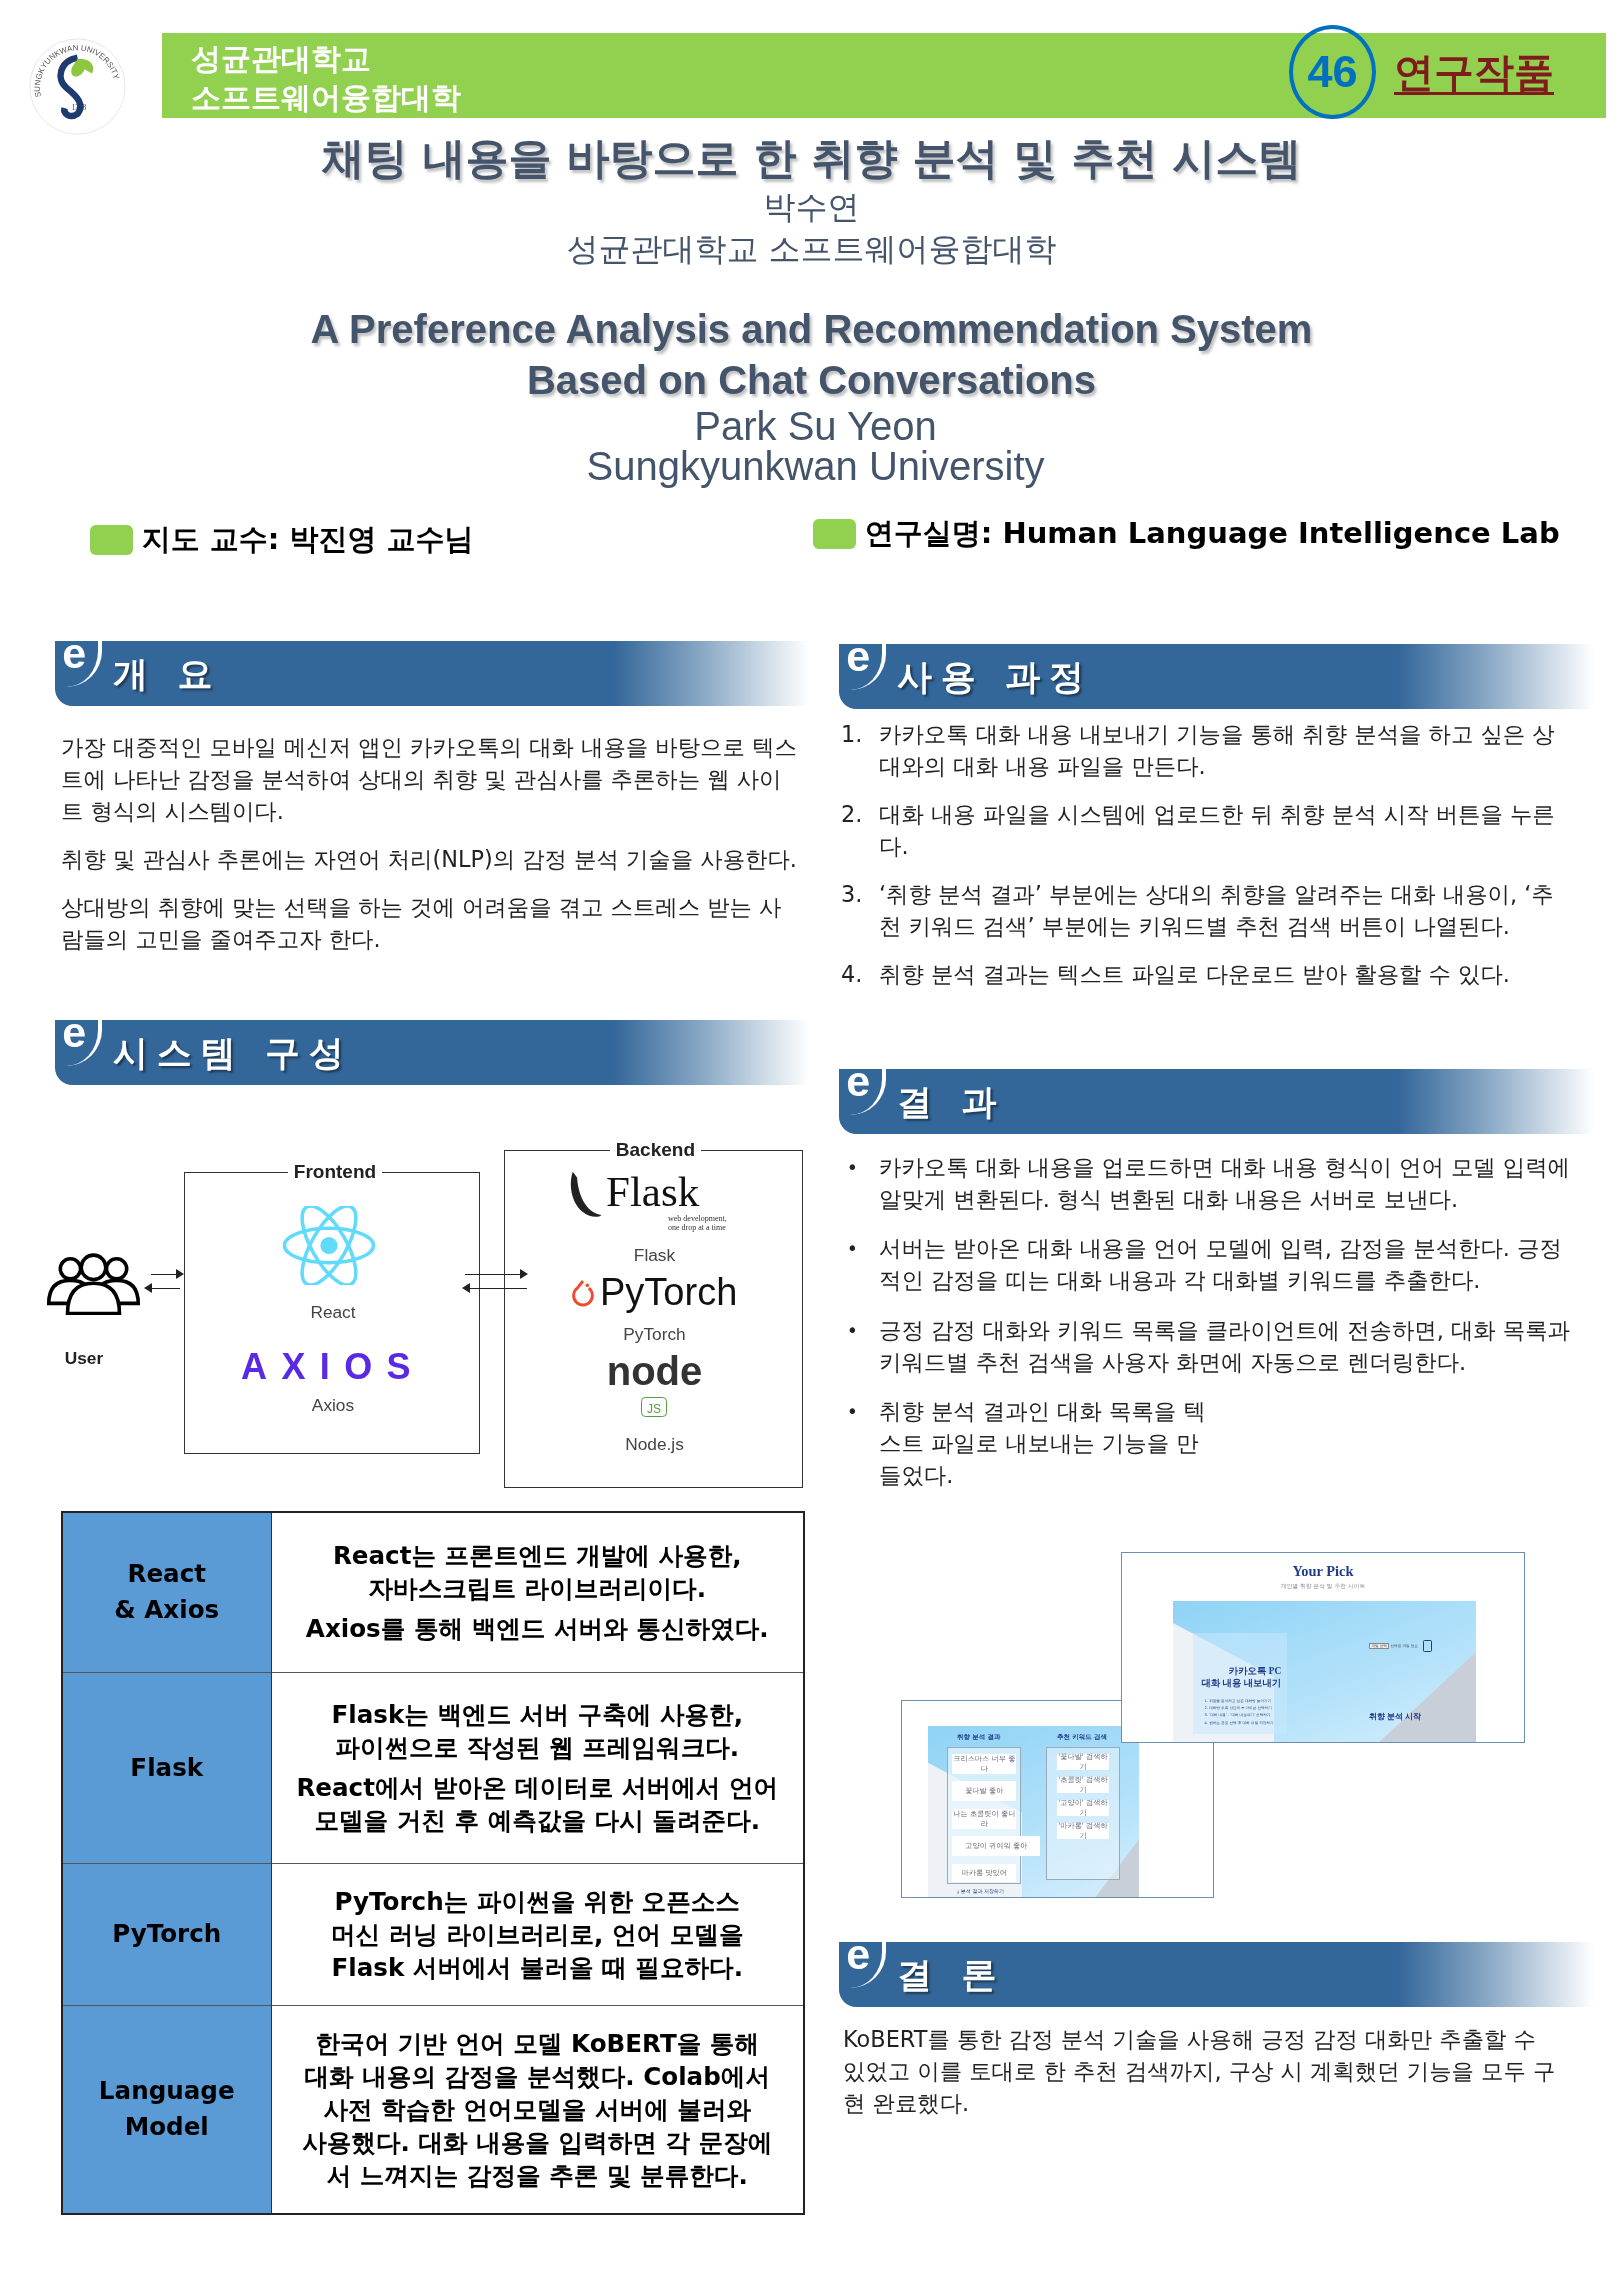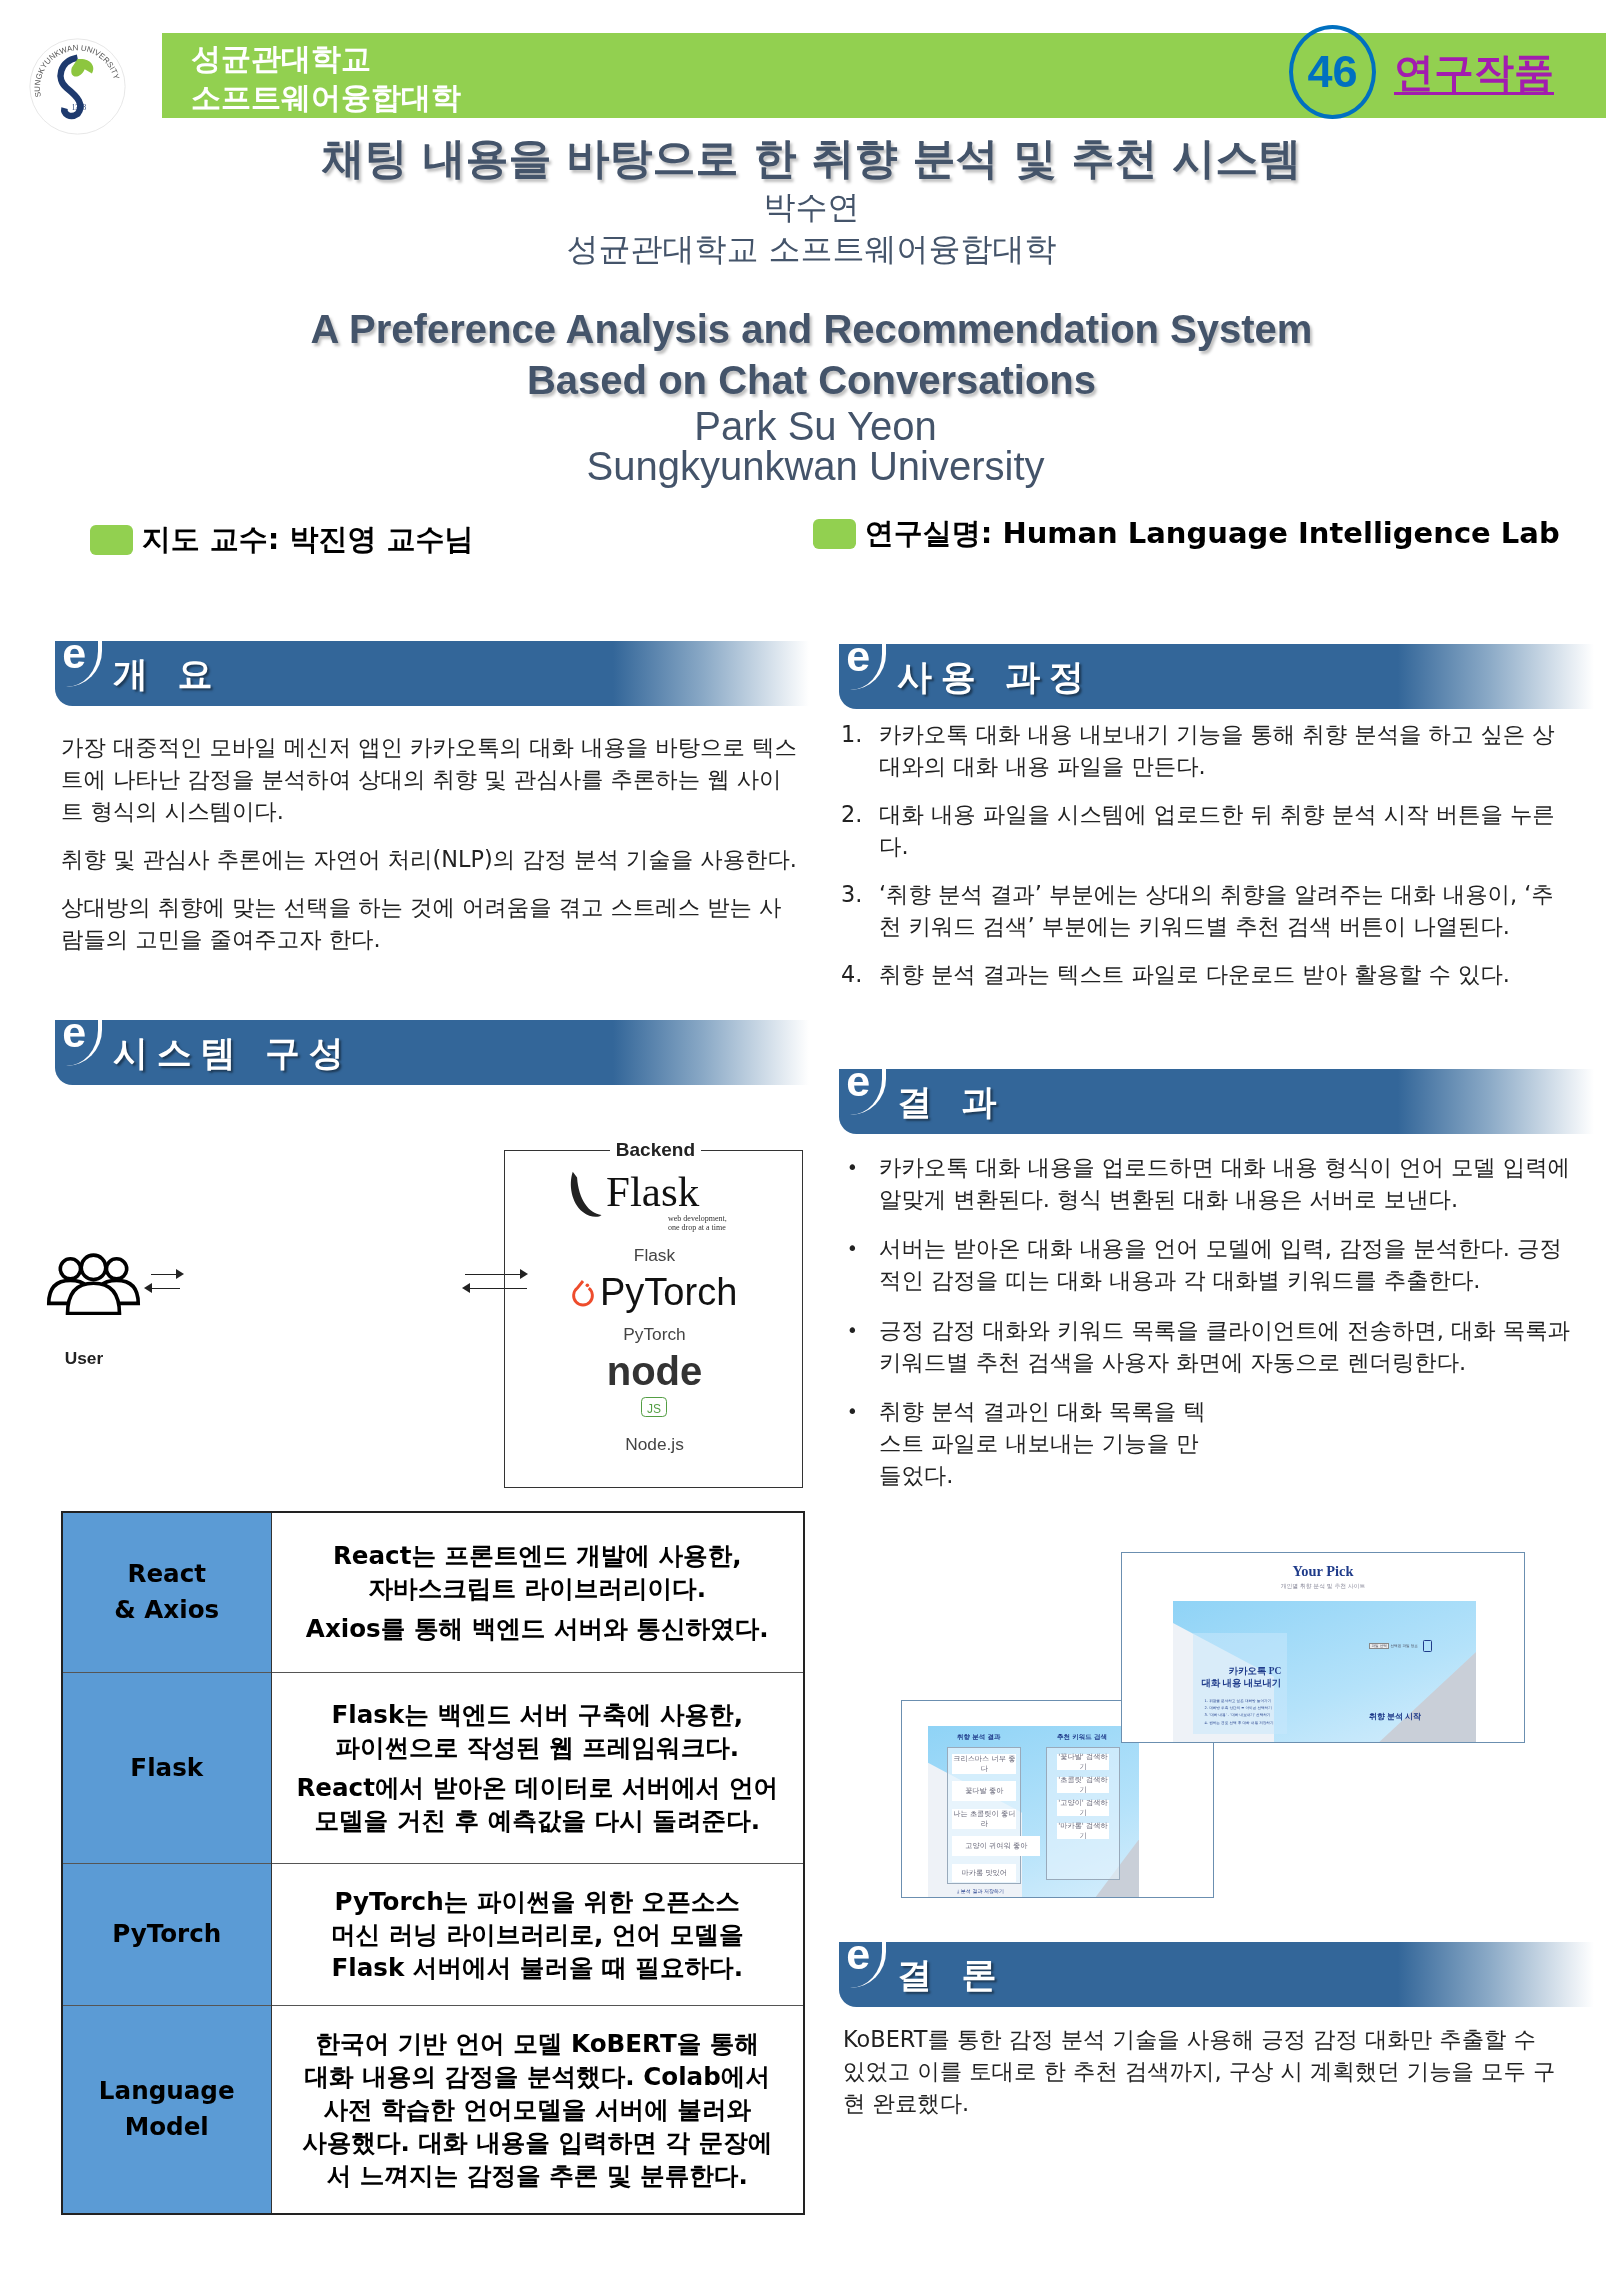--- a/index.html
+++ b/index.html
@@ -4,21 +4,21 @@
 <style>
   * { box-sizing: border-box; margin: 0; padding: 0; }
   html, body { width: 1623px; height: 2295px; background: #ffffff; overflow: hidden; }
   body { position: relative; font-family: "DejaVu Sans", "Liberation Sans", sans-serif; color: #222; }
 
   
   .logo { position: absolute; left: 27.4px; top: 36px; width: 101px; height: 101px; }
   .green-bar { position: absolute; left: 162px; top: 33px; width: 1444px; height: 85px; background: #92d050; }
   .univ-name { position: absolute; left: 191px; top: 39px; color: #fff; font-weight: bold; font-size: 30px; line-height: 39px; }
   .badge-num { position: absolute; left: 1289px; top: 24.6px; width: 87px; height: 94px; border: 4.3px solid #0070c0; border-radius: 50%; color: #0070c0; font-weight: bold; font-size: 45px; display: flex; align-items: center; justify-content: center; font-family: "Liberation Sans", sans-serif; }
-  .badge-label { position: absolute; left: 1394px; top: 45px; color: #a21caf; font-weight: bold; font-size: 40px; text-decoration: underline; text-decoration-thickness: 2.9px; text-underline-offset: 5.8px; }
+  .badge-label { position: absolute; left: 1394px; top: 45px; color: #7f1d1d; font-weight: bold; font-size: 40px; text-decoration: underline; text-decoration-thickness: 2.9px; text-underline-offset: 5.8px; }
 
   
   .titles { position: absolute; left: 0; top: 129px; width: 1623px; text-align: center; color: #44546a; }
   .ko-title { font-size: 43px; font-weight: bold; line-height: 58px; text-shadow: 2.2px 2.9px 2.9px rgba(0,0,0,0.25); }
   .ko-author { font-size: 32px; line-height: 40px; }
   .ko-affil { font-size: 32px; line-height: 45px; }
   .en-title { margin-top: 32px; font-size: 40px; font-weight: bold; line-height: 51px; text-shadow: 2.2px 2.9px 2.9px rgba(0,0,0,0.25); font-family: "Liberation Sans", sans-serif; }
   .en-author, .en-affil { font-size: 40px; line-height: 40px; font-family: "Liberation Sans", sans-serif; padding-left: 8px; }
 
   
@@ -133,20 +133,36 @@
         <path d="M34,88 C34,56 50,46 70,46 C90,46 106,56 106,88 Z"></path>
       </g>
     </svg>
   </div>
   <div class="cap" style="left:21.7px; top:214px; font-weight:bold; color:#222;">User</div>
   <div class="arrow" style="left:108px; top:140px; width:29px;"></div>
   <div style="position:absolute; left:133px; top:135px; width:0; height:0; border-left:8.7px solid #222; border-top:5.8px solid transparent; border-bottom:5.8px solid transparent;"></div>
   <div class="arrow" style="left:108px; top:154px; width:29px;"></div>
   <div style="position:absolute; left:101px; top:149px; width:0; height:0; border-right:8.7px solid #222; border-top:5.8px solid transparent; border-bottom:5.8px solid transparent;"></div>
 
+  <div class="box" style="left:141px; top:38px; width:296px; height:282px;">
+    <div class="box-label" style="left:103px;">Frontend</div>
+    <div style="position:absolute; left:97px; top:32.5px; width:94px; height:79px;">
+      <svg width="94" height="79" viewBox="-65 -55 130 110">
+        <g fill="none" stroke="#61dafb" stroke-width="5">
+          <ellipse rx="62" ry="24"></ellipse>
+          <ellipse rx="62" ry="24" transform="rotate(60)"></ellipse>
+          <ellipse rx="62" ry="24" transform="rotate(120)"></ellipse>
+        </g>
+        <circle r="12" fill="#61dafb"></circle>
+      </svg>
+    </div>
+    <div class="cap" style="left:0; width:296px; top:129px;">React</div>
+    <div style="position:absolute; left:0; width:296px; top:173px; text-align:center; color:#5a29e4; font-weight:bold; font-size:36px; letter-spacing:14.4px; font-family:'Liberation Sans',sans-serif;">AXIOS</div>
+    <div class="cap" style="left:0; width:296px; top:222px;">Axios</div>
+  </div>
 
   <div class="arrow" style="left:422px; top:140px; width:58px;"></div>
   <div style="position:absolute; left:477px; top:135px; width:0; height:0; border-left:8.7px solid #222; border-top:5.8px solid transparent; border-bottom:5.8px solid transparent;"></div>
   <div class="arrow" style="left:426px; top:154px; width:58px;"></div>
   <div style="position:absolute; left:419px; top:149px; width:0; height:0; border-right:8.7px solid #222; border-top:5.8px solid transparent; border-bottom:5.8px solid transparent;"></div>
 
   <div class="box" style="left:461px; top:16px; width:299px; height:338px;">
     <div class="box-label" style="left:105px;">Backend</div>
     <div style="position:absolute; left:62px; top:19px; width:36px; height:51px;">
       <svg width="36" height="51" viewBox="0 0 50 70">

